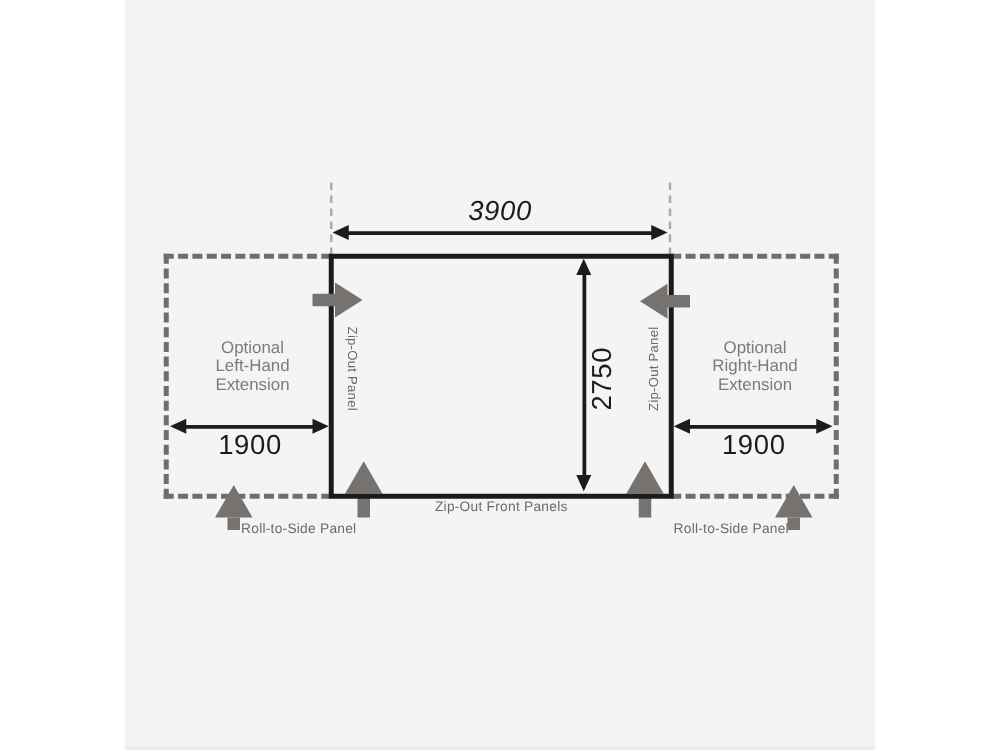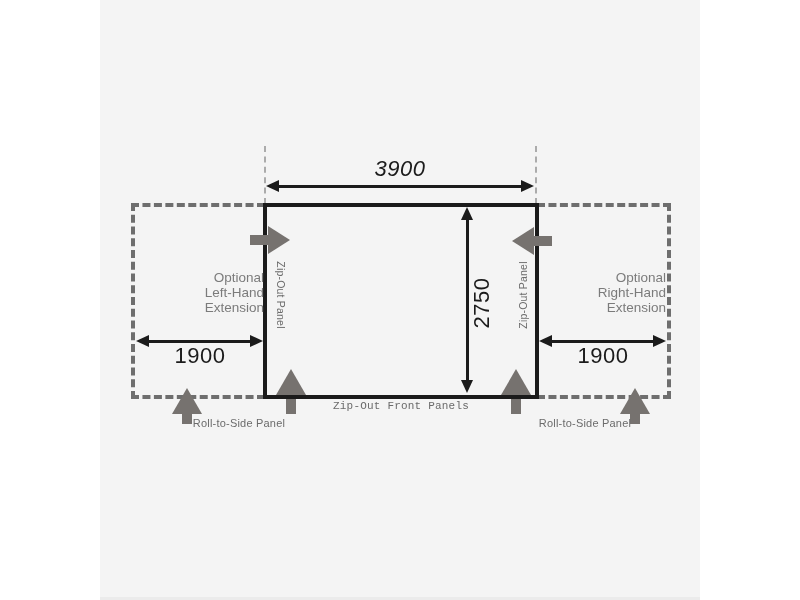--- a/index.html
+++ b/index.html
@@ -55,21 +55,21 @@
   }
   .rot-ccw{transform:rotate(-90deg);}
   
   .ba-head{width:0;height:0;border:15px solid transparent;position:absolute;}
   .ba-head.right{border-right:none;border-left:22px solid var(--arrow-gray);border-top-width:14px;border-bottom-width:14px;}
   .ba-head.left{border-left:none;border-right:22px solid var(--arrow-gray);border-top-width:14px;border-bottom-width:14px;}
   .ba-head.up{border-top:none;border-bottom:26px solid var(--arrow-gray);}
   .ba-tail{background:var(--arrow-gray);position:absolute;}
   
   .opt-label{
-    width:124px;text-align:right;font-size:13.5px;line-height:15px;
+    width:124px;text-align:center;font-size:13.5px;line-height:15px;
     color:var(--label-gray);
   }
   .small-label{
     width:140px;text-align:center;font-size:11px;line-height:13px;
     color:var(--small-label-gray);letter-spacing:0.2px;
   }
   .vert-label{
     width:92px;height:14px;text-align:center;font-size:10.5px;line-height:14px;
     color:var(--small-label-gray);letter-spacing:0.2px;
   }
@@ -151,15 +151,15 @@
 </div>
 <div class="abs opt-label" style="left:542px;top:270px;">
   <div>Optional</div>
   <div>Right-Hand</div>
   <div>Extension</div>
 </div>
 
 <div class="abs vert-label cw" style="left:235px;top:288px;">Zip-Out Panel</div>
 <div class="abs vert-label ccw" style="left:477px;top:288px;">Zip-Out Panel</div>
 
-<div class="abs small-label" style="left:331px;top:400px;font-family:Liberation Mono, monospace;">Zip-Out Front Panels</div>
+<div class="abs small-label" style="left:331px;top:400px;">Zip-Out Front Panels</div>
 <div class="abs small-label" style="left:169px;top:417px;">Roll-to-Side Panel</div>
 <div class="abs small-label" style="left:515px;top:417px;">Roll-to-Side Panel</div>
 
 </body></html>

